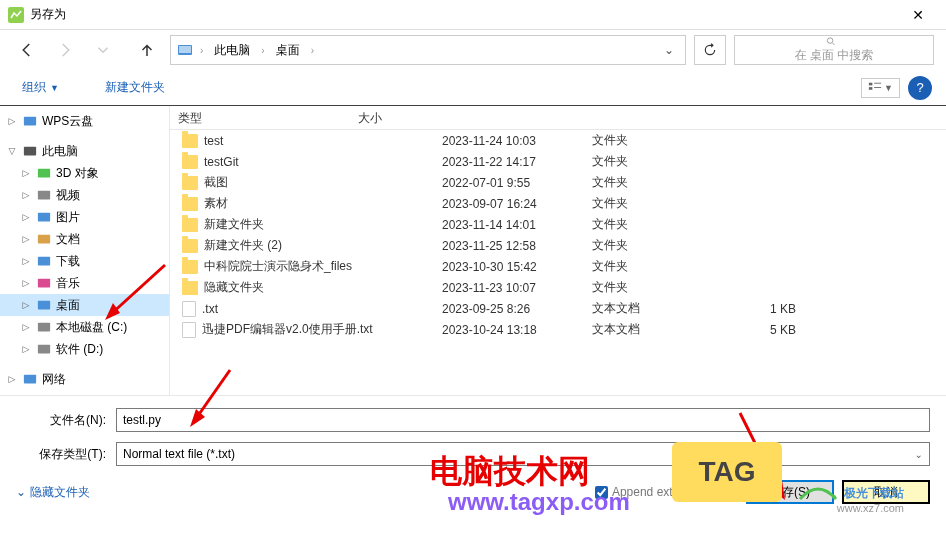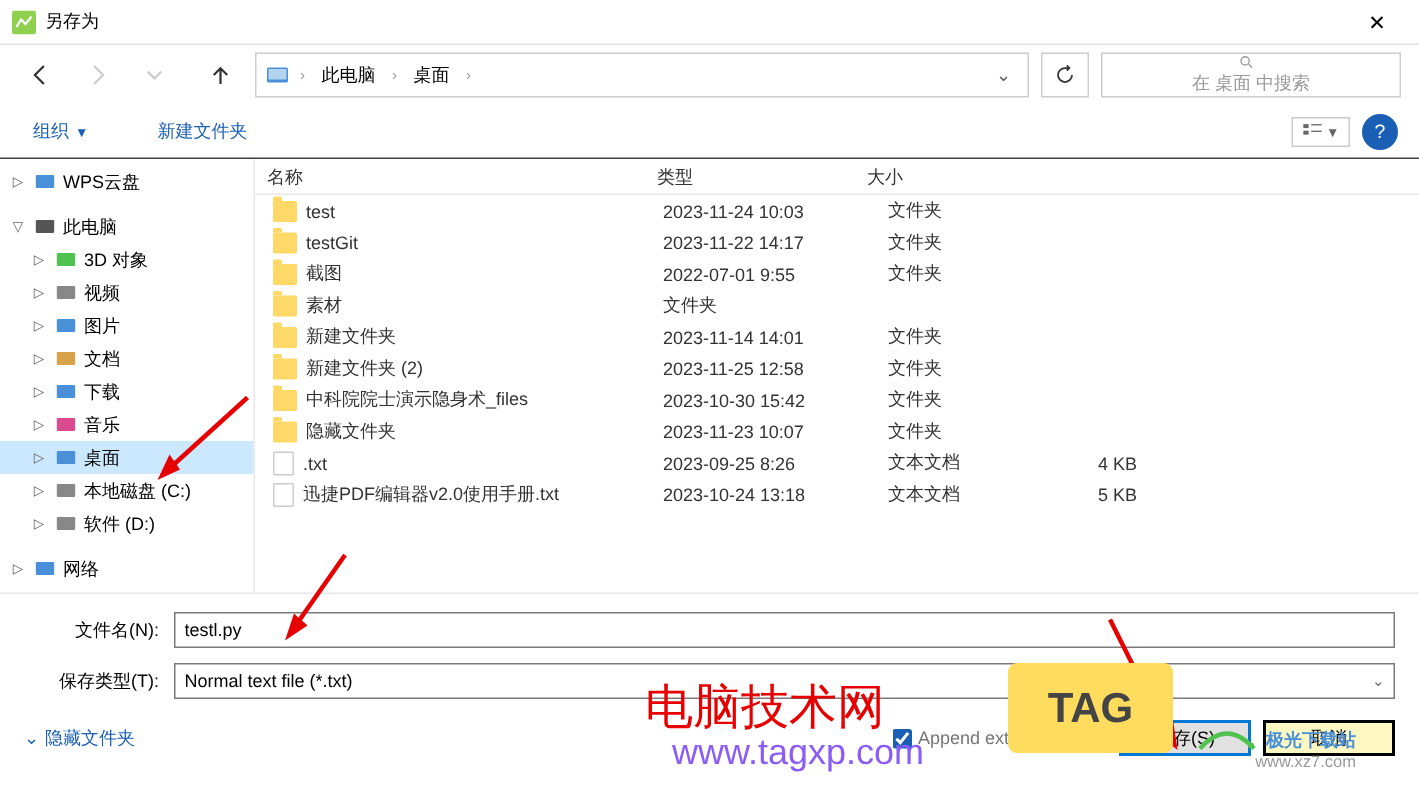--- a/index.html
+++ b/index.html
@@ -39,21 +39,21 @@
     .tree-indent1 { padding-left: 20px; }
     .tree-icon { width: 16px; height: 16px; display: flex; align-items: center; justify-content: center; }
     .tree-label { font-size: 12px; }
     
     .file-list { flex: 1; overflow: auto; }
     .list-header { display: flex; height: 24px; border-bottom: 1px solid #e8e8e8; }
     .col { padding: 4px 8px; color: #333; }
     .col-name { width: 260px; }
     .col-date { width: 150px; }
     .col-type { width: 140px; }
-    .col-size { width: 80px; text-align: left; }
+    .col-size { width: 80px; text-align: right; }
     .list-row { display: flex; height: 21px; align-items: center; padding-left: 4px; }
     .list-row .col-name { display: flex; align-items: center; gap: 6px; }
     .folder-icon { width: 16px; height: 14px; background: #ffd968; border-radius: 1px; position: relative; }
     .folder-icon::before { content: ''; position: absolute; top: -3px; left: 0; width: 6px; height: 3px; background: #ffd968; border-radius: 1px 1px 0 0; }
     .file-icon { width: 14px; height: 16px; background: #fff; border: 1px solid #ccc; border-radius: 1px; }
     
     .bottom-area { padding: 12px 16px 8px; }
     .field-row { display: flex; align-items: center; margin-bottom: 10px; }
     .field-label { width: 100px; text-align: right; padding-right: 10px; }
     .field-input { flex: 1; height: 24px; border: 1px solid #7a7a7a; padding: 0 6px; font-size: 12px; }
@@ -61,21 +61,21 @@
     
     .action-row { display: flex; align-items: center; margin-top: 14px; }
     .hide-folders { color: #1a5fb4; cursor: pointer; display: flex; align-items: center; gap: 4px; }
     .action-spacer { flex: 1; }
     .checkbox-wrap { display: flex; align-items: center; gap: 4px; margin-right: 30px; color: #777; }
     .checkbox-wrap input { accent-color: #1a5fb4; }
     .btn { min-width: 88px; height: 24px; border: 2px solid #000000; background: #fef9c3; cursor: pointer; font-size: 12px; margin-left: 8px; padding: 0 12px; }
     .btn.primary { border: 2px solid #0078d4; background: #e1e1e1; }
     
     .arrow-red { position: absolute; pointer-events: none; }
-    .watermark { position: absolute; pointer-events: none; font-weight: normal; text-align: center; }
+    .watermark { position: absolute; pointer-events: none; font-weight: bold; text-align: center; }
     .wm1 { left: 430px; top: 450px; font-size: 32px; color: #e60000; }
     .wm2 { left: 448px; top: 488px; font-size: 24px; color: #8b5cf6; }
     .tag-box { position: absolute; left: 672px; top: 442px; width: 110px; height: 60px; background: #ffdc5e; border-radius: 6px; display: flex; align-items: center; justify-content: center; font-size: 28px; font-weight: bold; color: #444; pointer-events: none; }
     .logo-small { position: absolute; right: 42px; top: 485px; font-size: 12px; color: #4a90d9; pointer-events: none; font-weight: bold; }
     .logo-sub { position: absolute; right: 42px; top: 502px; font-size: 11px; color: #999; pointer-events: none; }
     .logo-swoosh { position: absolute; right: 108px; top: 483px; width: 40px; height: 20px; pointer-events: none; }
   </style>
 </head>
 <body>
 
@@ -262,21 +262,20 @@
         <span class="tree-icon">
           <svg width="14" height="14" viewBox="0 0 16 16">
             <rect x="1" y="3" width="14" height="10" rx="1" fill="#4a90d9"></rect>
           </svg>
         </span>
         <span class="tree-label">网络</span>
       </div>
     </div>
   <div class="file-list">
     <div class="list-header">
-      <div class="col col-name">名称</div>
       <div class="col col-type">类型</div>
       <div class="col col-size">大小</div>
     </div>
     <div id="file-rows">
         <div class="list-row">
     <div class="col col-name">
             <span class="folder-icon"></span>
             <span>test</span>
           </div>
     <div class="col col-date">2023-11-24 10:03</div>
@@ -299,20 +298,21 @@
           </div>
     <div class="col col-date">2022-07-01 9:55</div>
     <div class="col col-type">文件夹</div>
     <div class="col col-size"></div>
         </div>
         <div class="list-row">
     <div class="col col-name">
             <span class="folder-icon"></span>
             <span>素材</span>
           </div>
+    <div class="col col-date">2023-09-07 16:24</div>
     <div class="col col-type">文件夹</div>
     <div class="col col-size"></div>
         </div>
         <div class="list-row">
     <div class="col col-name">
             <span class="folder-icon"></span>
             <span>新建文件夹</span>
           </div>
     <div class="col col-date">2023-11-14 14:01</div>
     <div class="col col-type">文件夹</div>
@@ -345,21 +345,21 @@
     <div class="col col-type">文件夹</div>
     <div class="col col-size"></div>
         </div>
         <div class="list-row">
     <div class="col col-name">
             <span class="file-icon"></span>
             <span>.txt</span>
           </div>
     <div class="col col-date">2023-09-25 8:26</div>
     <div class="col col-type">文本文档</div>
-    <div class="col col-size">4 KB</div>
+    <div class="col col-size">1 KB</div>
         </div>
         <div class="list-row">
     <div class="col col-name">
             <span class="file-icon"></span>
             <span>迅捷PDF编辑器v2.0使用手册.txt</span>
           </div>
     <div class="col col-date">2023-10-24 13:18</div>
     <div class="col col-type">文本文档</div>
     <div class="col col-size">5 KB</div>
         </div>

